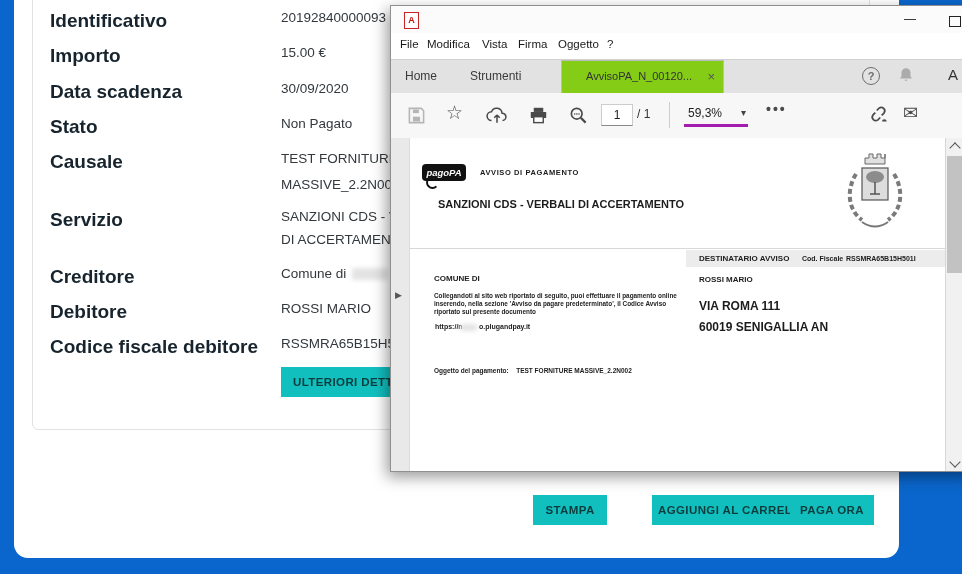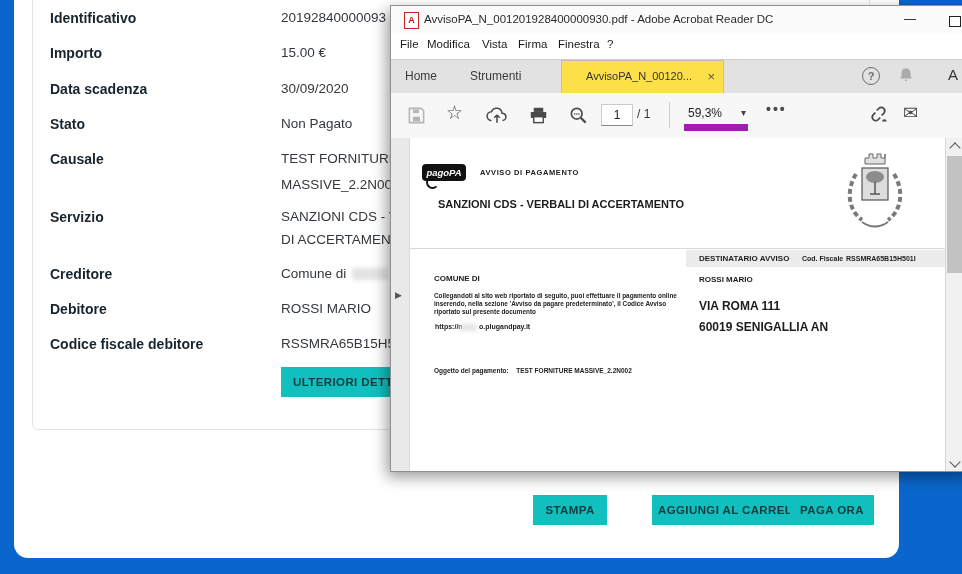--- a/index.html
+++ b/index.html
@@ -5,54 +5,54 @@
   html,body{margin:0;padding:0;}
   body{width:962px;height:574px;overflow:hidden;position:relative;
        font-family:"Liberation Sans",sans-serif;background:#0A66CC;}
   .abs{position:absolute;}
 
   
   #page-sheet{left:14px;top:-12px;width:885px;height:570px;background:#fff;
               border-radius:0 0 14px 14px;}
   #detail-card{left:32px;top:-10px;width:836px;height:438px;background:#fff;
                border:1px solid #dfe3e6;border-radius:6px;}
-  .row-label{left:50px;font-weight:bold;font-size:14px;color:#17242d;white-space:nowrap;}
+  .row-label{left:50px;font-weight:bold;font-size:19px;color:#17242d;white-space:nowrap;}
   .row-value{left:281px;font-size:13.5px;color:#33383d;white-space:nowrap;}
   .redact{background:#e3e3e3;filter:blur(2px);border-radius:2px;}
   .teal-btn{background:#12BFBF;color:#0d3c3c;font-weight:bold;font-size:11.5px;
             letter-spacing:.4px;display:flex;align-items:center;justify-content:center;
             white-space:nowrap;overflow:hidden;}
 
   
   #acrobat{left:390px;top:5px;width:585px;height:465px;background:#fff;
            border:1px solid #8f8f8f;box-shadow:-3px 5px 14px rgba(0,0,0,.4);}
   #titlebar{left:0;top:0;width:100%;height:27px;background:#fbfbfb;}
   #title-text{left:33px;top:7px;font-size:11.5px;color:#2a2a2a;white-space:nowrap;}
   #pdf-app-icon{left:13px;top:6px;width:13px;height:15px;background:#fff;border:1px solid #cc2222;
                 color:#cc1111;font-size:9px;font-weight:bold;text-align:center;line-height:14px;}
   .winbtn{top:6px;width:22px;height:16px;text-align:center;color:#222;font-size:12px;line-height:14px;}
   #maximize-btn{width:10px;height:9px;border:1.4px solid #222;top:10px;}
   #menubar{left:0;top:27px;width:100%;height:26px;background:#fff;}
   .menu-item{top:5px;font-size:11.5px;color:#1a1a1a;}
   #tabbar{left:0;top:53px;width:100%;height:34px;background:#e2e2e2;border-top:1px solid #d0d0d0;}
   .tab-label{top:9px;font-size:12px;color:#3a3a3a;}
-  #doc-tab{left:170px;top:0;width:163px;height:33px;background:#fde047;
+  #doc-tab{left:170px;top:0;width:163px;height:33px;background:#84cc16;
            border:1px solid #bdbdbd;border-bottom:none;box-sizing:border-box;}
   #doc-tab-title{left:24px;top:9px;font-size:11px;color:#333;white-space:nowrap;}
   #tab-close{right:8px;top:8px;font-size:13px;color:#555;}
   #help-icon{left:471px;top:7px;width:16px;height:16px;border:1.7px solid #6e6e6e;border-radius:50%;
              color:#6e6e6e;font-size:11px;font-weight:bold;text-align:center;line-height:16px;}
   #account-label{left:557px;top:6px;font-size:15px;color:#333;}
   #toolbar{left:0;top:87px;width:100%;height:45px;background:#f7f7f7;border-bottom:1px solid #cfcfcf;}
   .tbi{top:13px;width:19px;height:19px;}
   #page-num-box{left:210px;top:11px;width:30px;height:20px;background:#fff;border:1px solid #ccc;
                 border-bottom:1px solid #8a8a8a;font-size:12px;color:#222;text-align:center;line-height:20px;}
   #page-total{left:246px;top:14px;font-size:12px;color:#333;}
   #tb-divider{left:278px;top:9px;width:1px;height:26px;background:#ccc;}
-  #zoom-group{left:293px;top:11px;width:64px;height:20px;border-bottom:7px solid #a21caf;
+  #zoom-group{left:293px;top:11px;width:64px;height:20px;border-bottom:3px solid #a21caf;
               font-size:12px;color:#222;text-align:center;}
   #zoom-caret{position:absolute;right:2px;top:3px;font-size:10px;color:#444;}
   #more-options{left:375px;top:8px;font-size:14px;color:#4a4a4a;letter-spacing:2px;font-weight:bold;}
   #envelope-icon{left:512px;top:9px;font-size:18px;color:#4a4a4a;}
   #star-icon{left:55px;top:8px;font-size:19px;color:#4a4a4a;}
 
   
   #viewer{left:0;top:132px;width:100%;height:333px;background:#e9e9e9;}
   #nav-strip{left:0;top:0;width:18px;height:100%;background:#e9e9e9;border-right:1px solid #dcdcdc;}
   #nav-expand{left:4px;top:152px;font-size:9px;color:#555;}
@@ -104,31 +104,30 @@
 <div class="abs teal-btn" style="left:281px;top:367px;width:120px;height:30px;justify-content:flex-start;padding-left:12px">ULTERIORI DETTAGLI</div>
 
 <div class="abs teal-btn" style="left:533px;top:495px;width:74px;height:30px">STAMPA</div>
 <div class="abs teal-btn" style="left:652px;top:495px;width:163px;height:30px">AGGIUNGI AL CARRELLO</div>
 <div class="abs teal-btn" style="left:790px;top:495px;width:84px;height:30px">PAGA ORA</div>
 
 <div class="abs" id="acrobat">
 
   <div class="abs" id="titlebar">
     <div class="abs" id="pdf-app-icon">A</div>
-    <div class="abs" id="title-text">AvvisoPA_N_001201928400000930.pdf - Adobe Acrobat Reader DC</div>
     <div class="abs winbtn" style="left:508px">—</div>
     <div class="abs winbtn" id="maximize-btn" style="left:558px"></div>
   </div>
 
   <div class="abs" id="menubar">
     <div class="abs menu-item" style="left:9px">File</div>
     <div class="abs menu-item" style="left:36px">Modifica</div>
     <div class="abs menu-item" style="left:91px">Vista</div>
     <div class="abs menu-item" style="left:127px">Firma</div>
-    <div class="abs menu-item" style="left:167px">Finestra</div>
+    <div class="abs menu-item" style="left:167px">Oggetto</div>
     <div class="abs menu-item" style="left:216px">?</div>
   </div>
 
   <div class="abs" id="tabbar">
     <div class="abs tab-label" style="left:14px">Home</div>
     <div class="abs tab-label" style="left:79px">Strumenti</div>
     <div class="abs" id="doc-tab">
       <div class="abs" id="doc-tab-title">AvvisoPA_N_00120...</div>
       <div class="abs" id="tab-close">×</div>
     </div>

